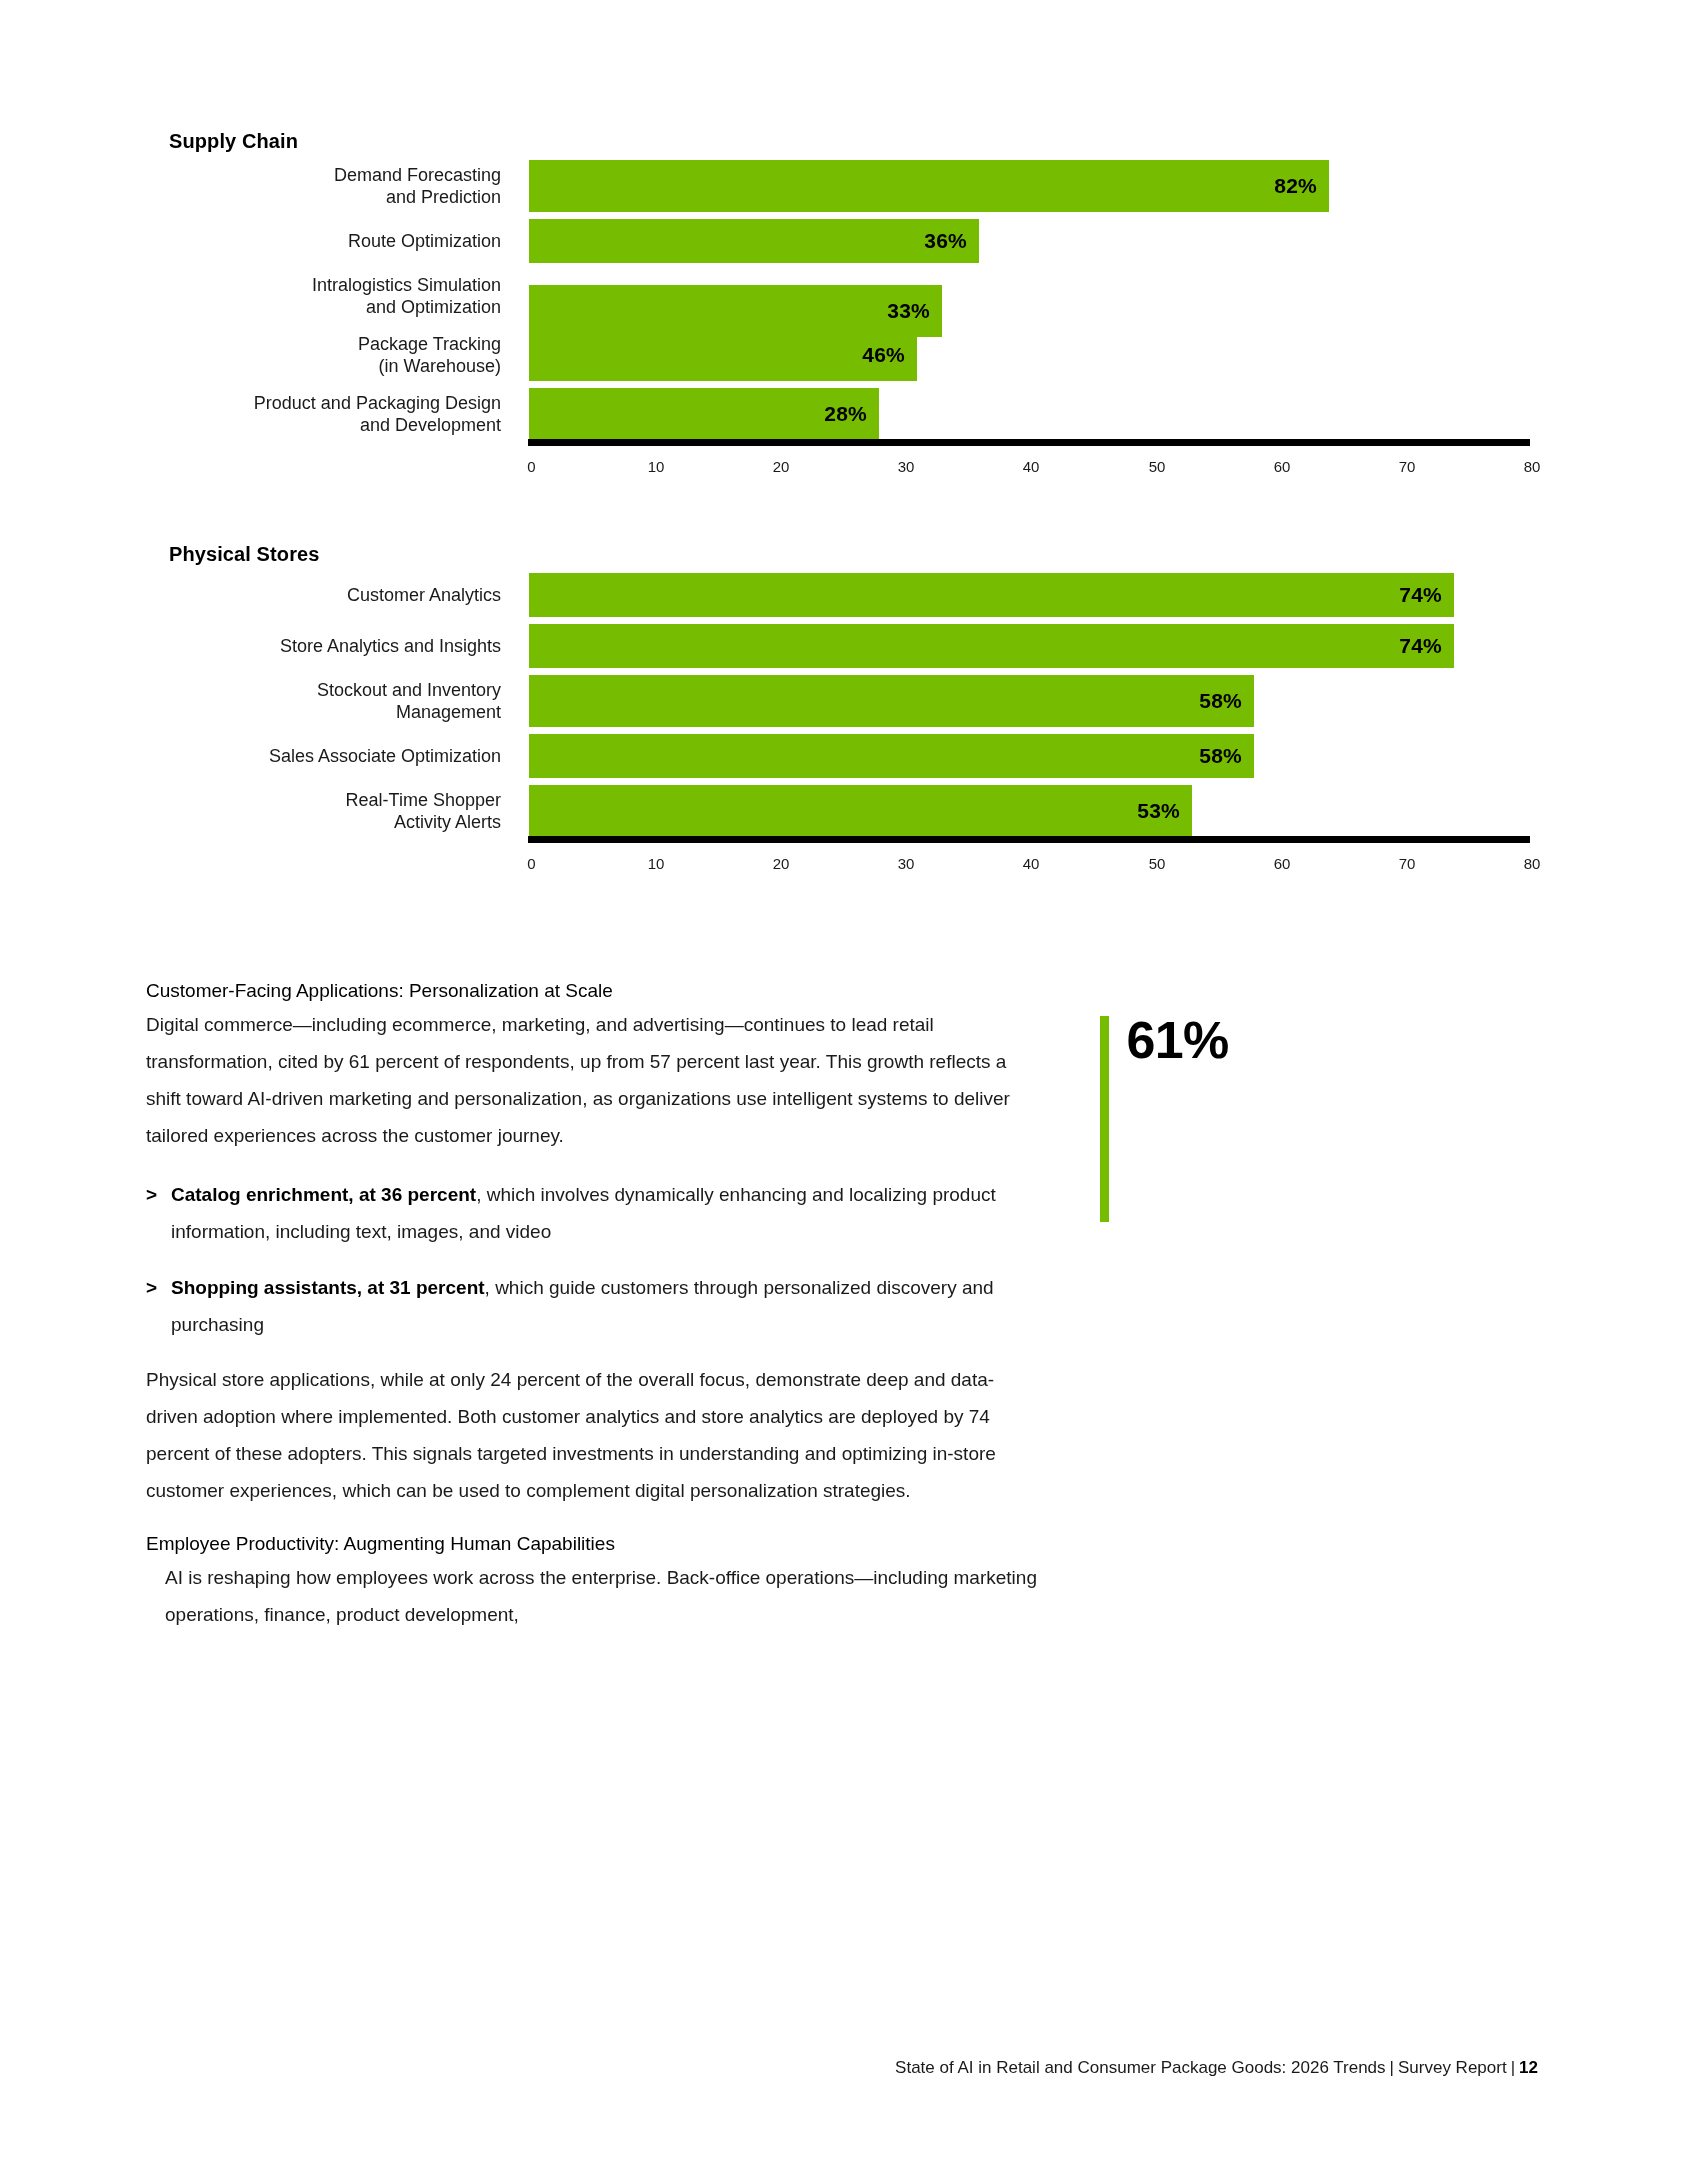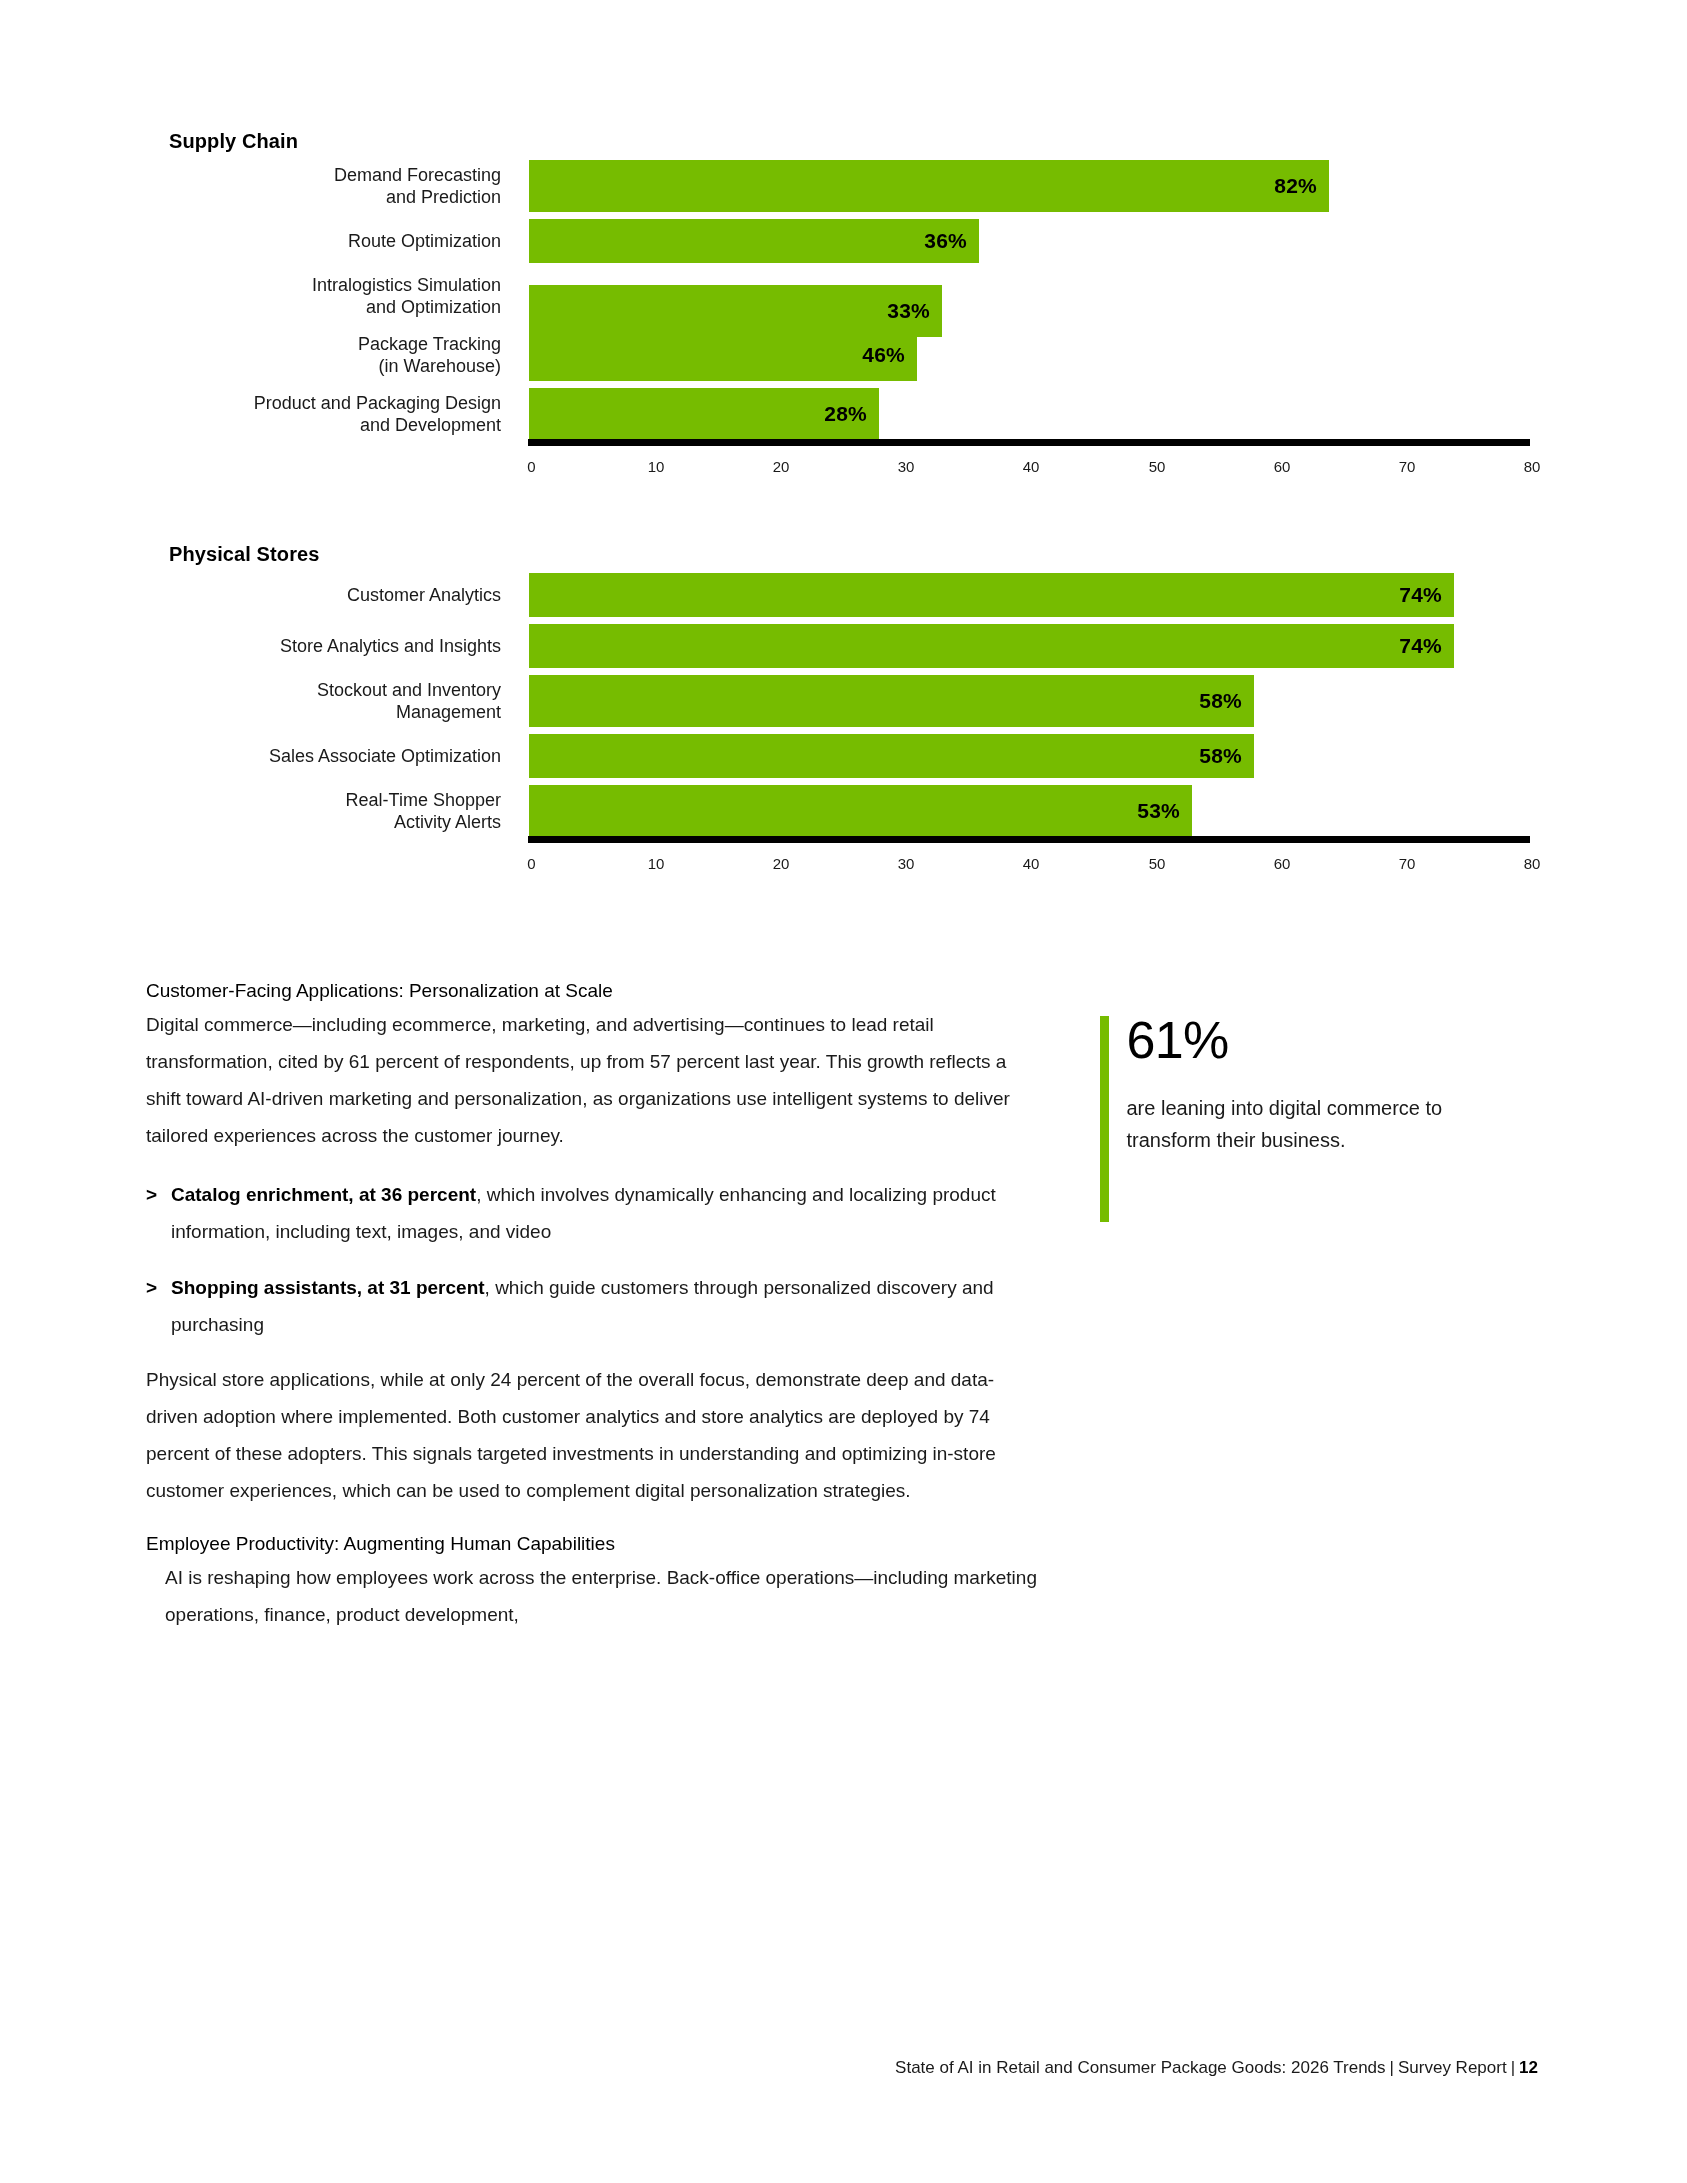--- a/index.html
+++ b/index.html
@@ -123,21 +123,21 @@
     padding-left: 26.5px;
   }
   .callout .bar-accent {
     position: absolute;
     left: 0; top: 4px;
     width: 9.3px; height: 206px;
     background: #76BC00;
   }
   .callout .big {
     font-size: 52px;
-    font-weight: normal;
+    font-weight: bold;
     line-height: 56px;
     color: #000;
     letter-spacing: -0.7px;
   }
   .callout .sub {
     margin-top: 24px;
     font-size: 20px;
     line-height: 32px;
     color: #1a1a1a;
   }
@@ -255,19 +255,18 @@
 
   <div class="sec-head">Employee Productivity: Augmenting Human Capabilities</div>
 
   <p class="para tight">AI is reshaping how employees work across the enterprise. Back-office operations—including marketing operations, finance, product development,</p>
 
 </div>
 
 <div class="callout">
   <div class="bar-accent"></div>
   <div class="big">61%</div>
-  <div class="sub">are leaning into digital commerce to transform their business.</div>
 </div>
 
 <div class="footer">
   <span>State of AI in Retail and Consumer Package Goods: 2026 Trends</span><span class="sep">|</span><span>Survey Report</span><span class="sep">|</span><span class="pg">12</span>
 </div>
 
 
 </body></html>

